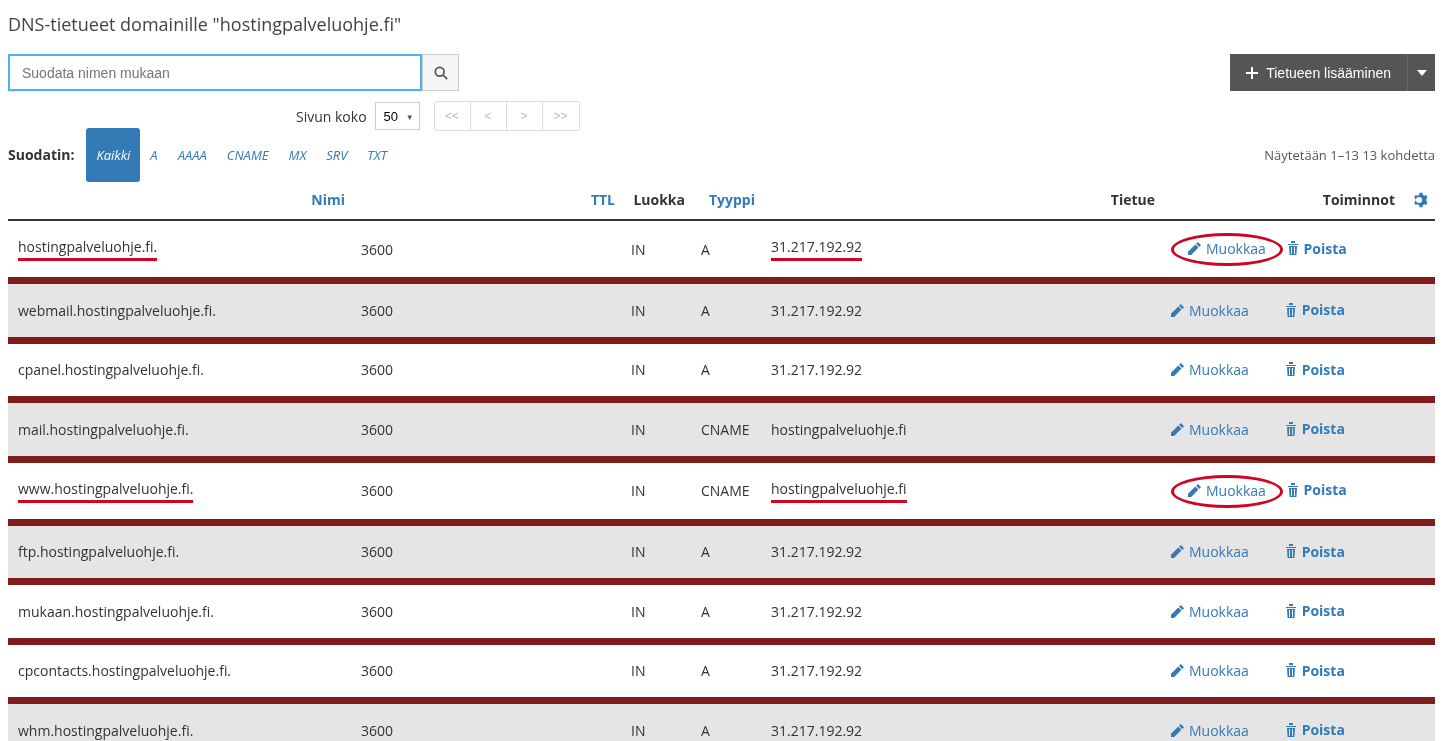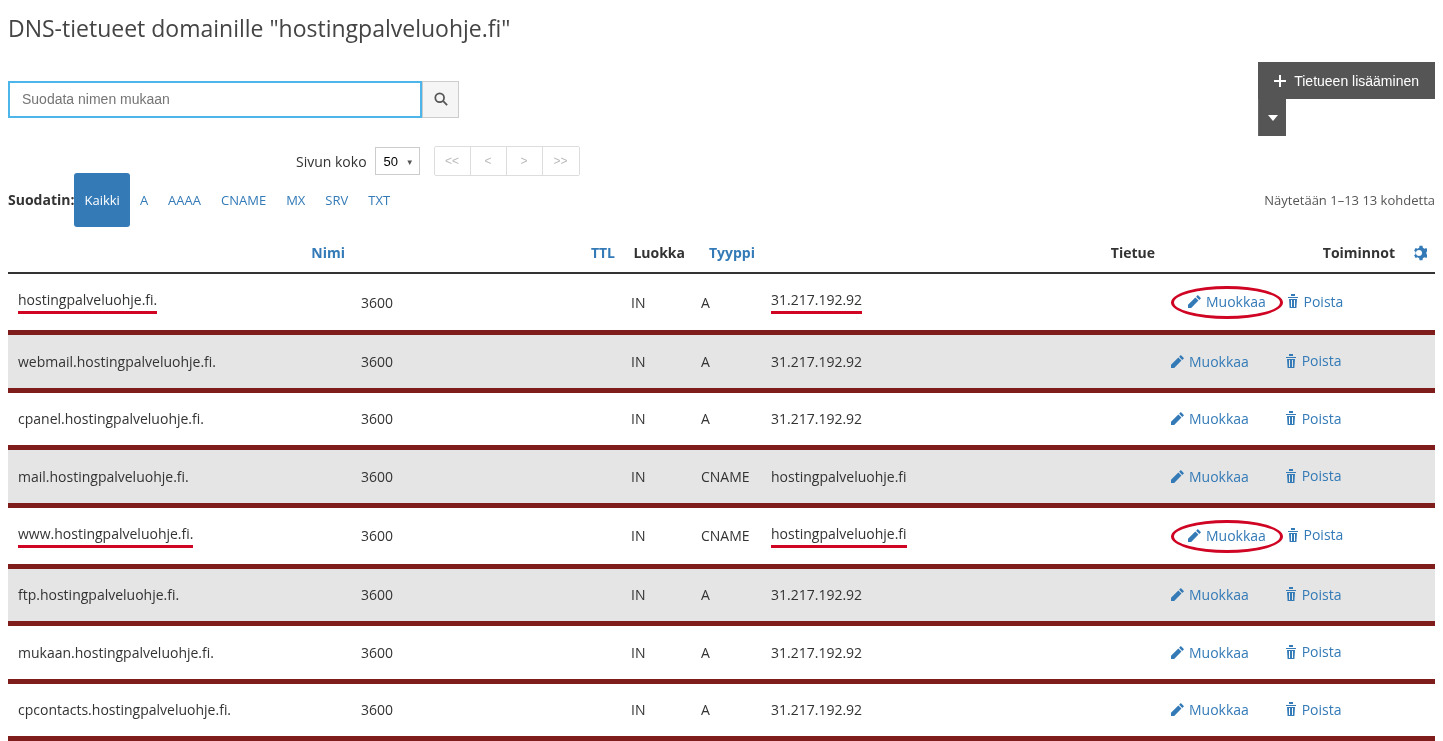--- a/index.html
+++ b/index.html
@@ -1,52 +1,52 @@
 <!DOCTYPE html>
 <html><head>
 <meta charset="utf-8">
 <style>
 * { box-sizing: border-box; margin: 0; padding: 0; }
 body { font-family: "Open Sans", Arial, sans-serif; font-size: 14px; color: #333; background: #fff; width: 1443px; }
 .container { padding: 0 8px; }
-.page-title { font-size: 23px; font-weight: 400; color: #444; margin: 12px 0 18px 0; }
+.page-title { font-size: 18px; font-weight: 400; color: #444; margin: 12px 0 18px 0; }
 .toolbar { display: flex; align-items: center; gap: 8px; margin-bottom: 10px; justify-content: space-between; }
 .search-wrap { display: flex; }
 .search-input { width: 414px; height: 37px; border: 2px solid #4cb6ea; padding: 0 12px; font-size: 14px; color: #999; outline: none; }
 .search-btn { width: 37px; height: 37px; border: 1px solid #ccc; background: #f5f5f5; display:flex; align-items:center; justify-content:center; cursor: pointer; }
-.add-btn-wrap { display: flex; margin-left: 18px; flex-direction: column; }
+.add-btn-wrap { display: flex; margin-left: 18px; }
 .add-btn { height: 37px; background: #555; color: #fff; border: none; padding: 0 16px; font-size: 14px; display:flex; align-items:center; gap: 8px; cursor:pointer; }
 .add-btn-drop { height: 37px; width: 28px; background: #555; color: #fff; border: none; border-left: 1px solid #666; display:flex; align-items:center; justify-content:center; cursor:pointer; }
 .pager-row { display:flex; align-items:center; gap: 8px; margin-left: 288px; margin-bottom: 14px; }
 .pager-label { font-size: 14px; color: #333; }
 .pager-select { height: 28px; border: 1px solid #ccc; padding: 0 20px 0 8px; font-size: 13px; appearance: none; background: #fff; position: relative; }
 .select-wrap { position: relative; display:inline-block; }
 .select-wrap::after { content:"▼"; font-size:8px; color:#555; position:absolute; right:6px; top:9px; pointer-events:none;}
 .pager-btns { display:flex; border:1px solid #ddd; border-radius:2px; overflow:hidden; margin-left: 6px;}
 .pager-btn { width: 36px; height: 28px; background:#fff; border:none; border-right:1px solid #ddd; color:#bbb; cursor:pointer; font-size:12px;}
 .pager-btn:last-child { border-right:none; }
-.filter-row { display:flex; align-items:center; gap: 0; margin-bottom: 24px; }
+.filter-row { display:flex; align-items:center; gap: 12px; margin-bottom: 16px; }
 .filter-label { font-weight: 700; color:#333; }
-.filter-item { color: #337ab7; padding: 18px 10px; font-size:13px; cursor:pointer; border-radius:3px; }
+.filter-item { color: #337ab7; padding: 18px 10px; font-size:13px; cursor:pointer; border-radius:3px;font-style:italic; }
 .filter-item.active { background: #337ab7; color: #fff; }
 .result-count { margin-left: auto; font-size: 13px; color: #555; }
 table { width: 100%; border-collapse: collapse; }
 thead th { text-align: right; font-weight:700; color:#333; padding: 10px 8px; border-bottom: 2px solid #333; font-size:14px;}
 thead th.link { color: #337ab7; cursor: pointer; }
-tbody tr { border-bottom: 5px solid #7f1d1d; }
+tbody tr { border-bottom: 7px solid #7f1d1d; }
 tbody tr.alt { background: #e5e5e5; }
 tbody td { padding: 16px 8px; font-size: 14px; color:#333; vertical-align: middle; }
 .col-nimi { width: 345px; padding-left: 10px;}
 .col-ttl { width: 270px; }
 .col-luokka { width: 70px; }
 .col-tyyppi { width: 70px; margin-left: 21px; }
 .col-tietue { width: 400px; }
 .col-actions { width: auto; }
 .action-link { color: #337ab7; text-decoration: none; display:inline-flex; align-items:center; gap:5px; cursor:pointer; margin-right: 20px;}
-.action-link.del { margin-right: 0; }
+.action-link.del { margin-right: 0; font-weight: bold; }
 .gear-th { width: 30px; text-align:right; color:#337ab7; cursor:pointer; }
 .underline-red { border-bottom: 3px solid #d00423; padding-bottom: 2px; display: inline-block; }
 .ellipse-red { border: 3px solid #d00423; border-radius: 50%; padding: 4px 14px; }
 svg { display: block; }
 </style>
 </head>
 <body>
 
 <div class="container">
   <h1 class="page-title">DNS-tietueet domainille "hostingpalveluohje.fi"</h1>

